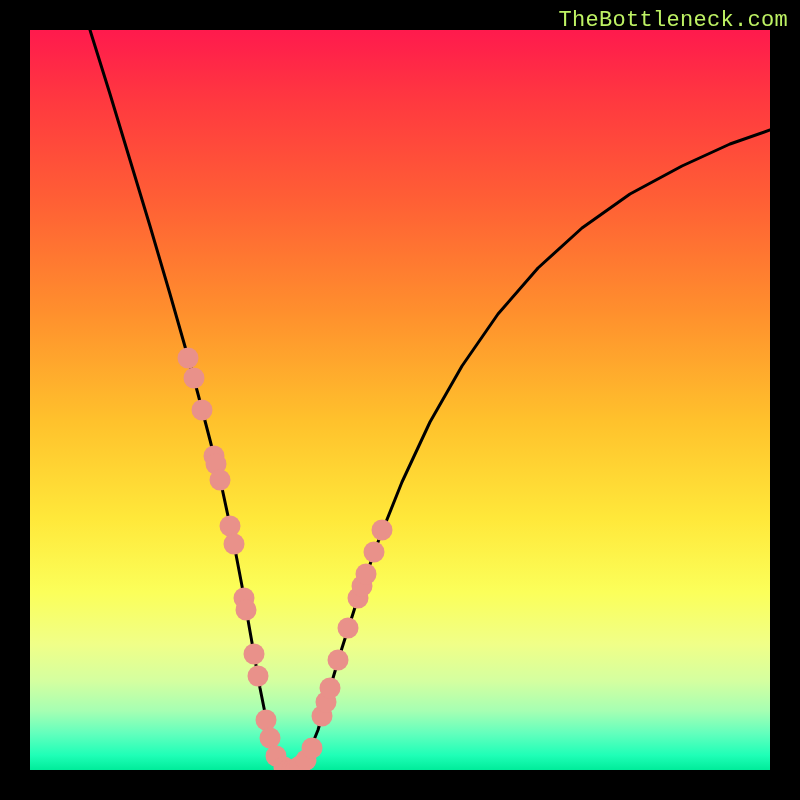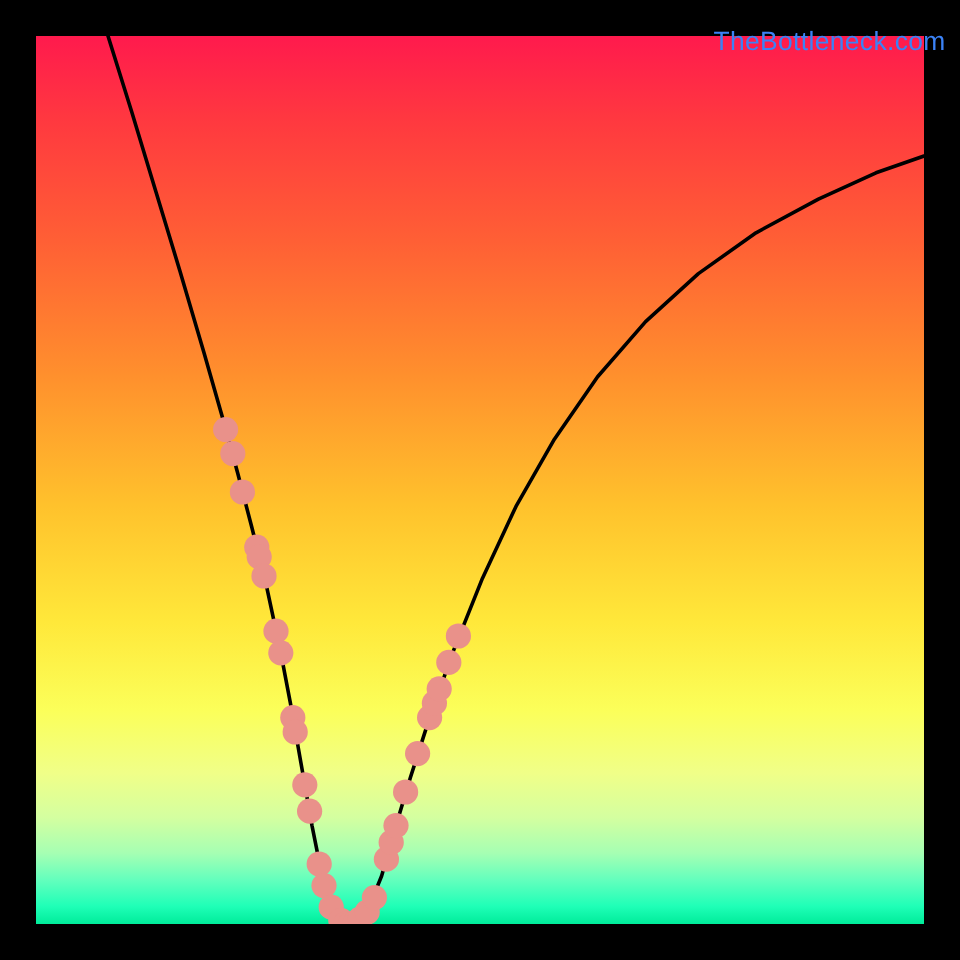--- a/index.html
+++ b/index.html
@@ -35,27 +35,28 @@
       #f0ff88 83%,
       #d4ffa0 88%,
       #a6ffb3 92%,
       #64ffbd 95%,
       #1fffb7 98%,
       #00ec9a 100%
     );
   }
   .watermark {
     position: absolute;
-    top: 22px;
+    top: 8px;
     right: 12px;
     font-size: 22px;
     font-weight: 500;
-    color: #3b82f6;
+    color: #bef264;
     letter-spacing: 0.3px;
     user-select: none;
+    font-family: Liberation Mono, monospace;
   }
   svg {
     position: absolute;
     left: 0;
     top: 0;
   }
 </style>
 </head>
 <body>
 

